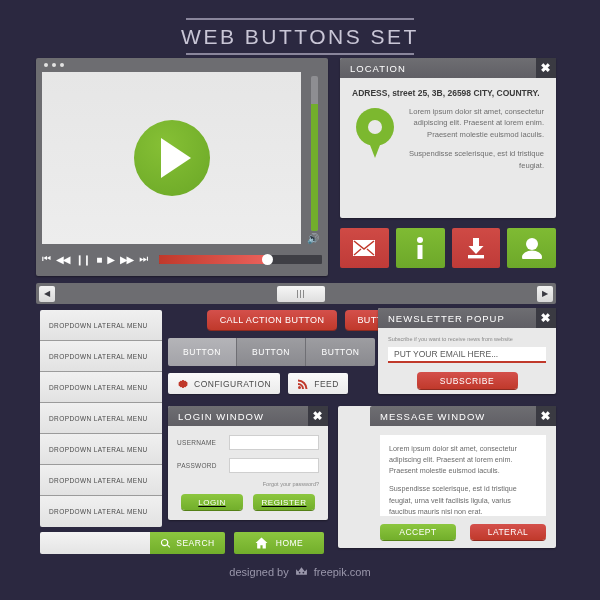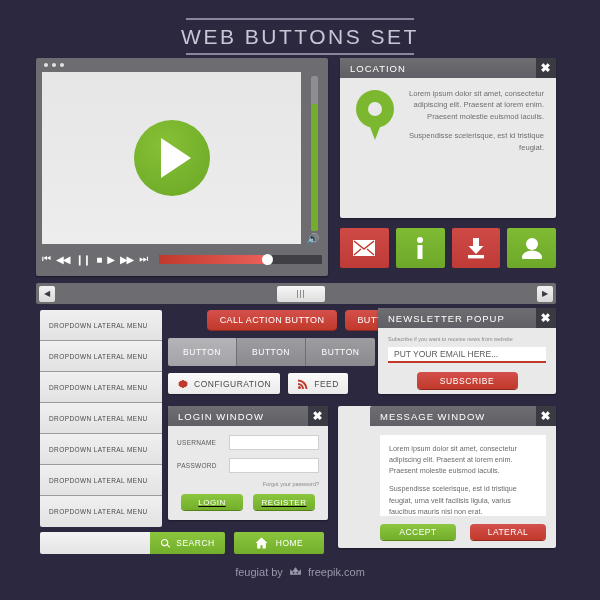--- a/index.html
+++ b/index.html
@@ -234,20 +234,21 @@
       </div>
     </div>
   </div>
 
   <div class="panel location">
     <div class="titlebar">
       <span>LOCATION</span>
       <span class="closebtn">✖</span>
     </div>
     <div class="loc-body">
+      <div class="loc-addr">ADRESS, street 25, 3B, 26598 CITY, COUNTRY.</div>
       <div class="loc-flex">
         <div class="pin">
           <div class="pin-shape">
             <div class="pin-tip"></div>
             <div class="pin-head"></div>
             <div class="pin-hole"></div>
           </div>
         </div>
         <div class="loc-text">
           <p>Lorem ipsum dolor sit amet, consectetur adipiscing elit. Praesent at lorem enim. Praesent molestie euismod iaculis.</p>
@@ -399,21 +400,21 @@
     </div>
     <div class="home-btn">
       <svg width="13" height="12" viewBox="0 0 24 22">
         <path d="M12 1L1 11h3v10h6v-6h4v6h6V11h3z"></path>
       </svg>
       <span>HOME</span>
     </div>
   </div>
 
   <div class="footer">
-    <span>feugiat by</span>
+    <span>designed by</span>
     <span class="crown">
       <svg width="13" height="11" viewBox="0 0 24 20">
         <path d="M2 6l4 4 6-8 6 8 4-4v10H2z" fill="#9a97ab"></path>
         <circle cx="8.5" cy="12" r="1.6" fill="#2b2840"></circle>
         <circle cx="15.5" cy="12" r="1.6" fill="#2b2840"></circle>
       </svg>
     </span>
     <span>freepik.com</span>
   </div>
 

